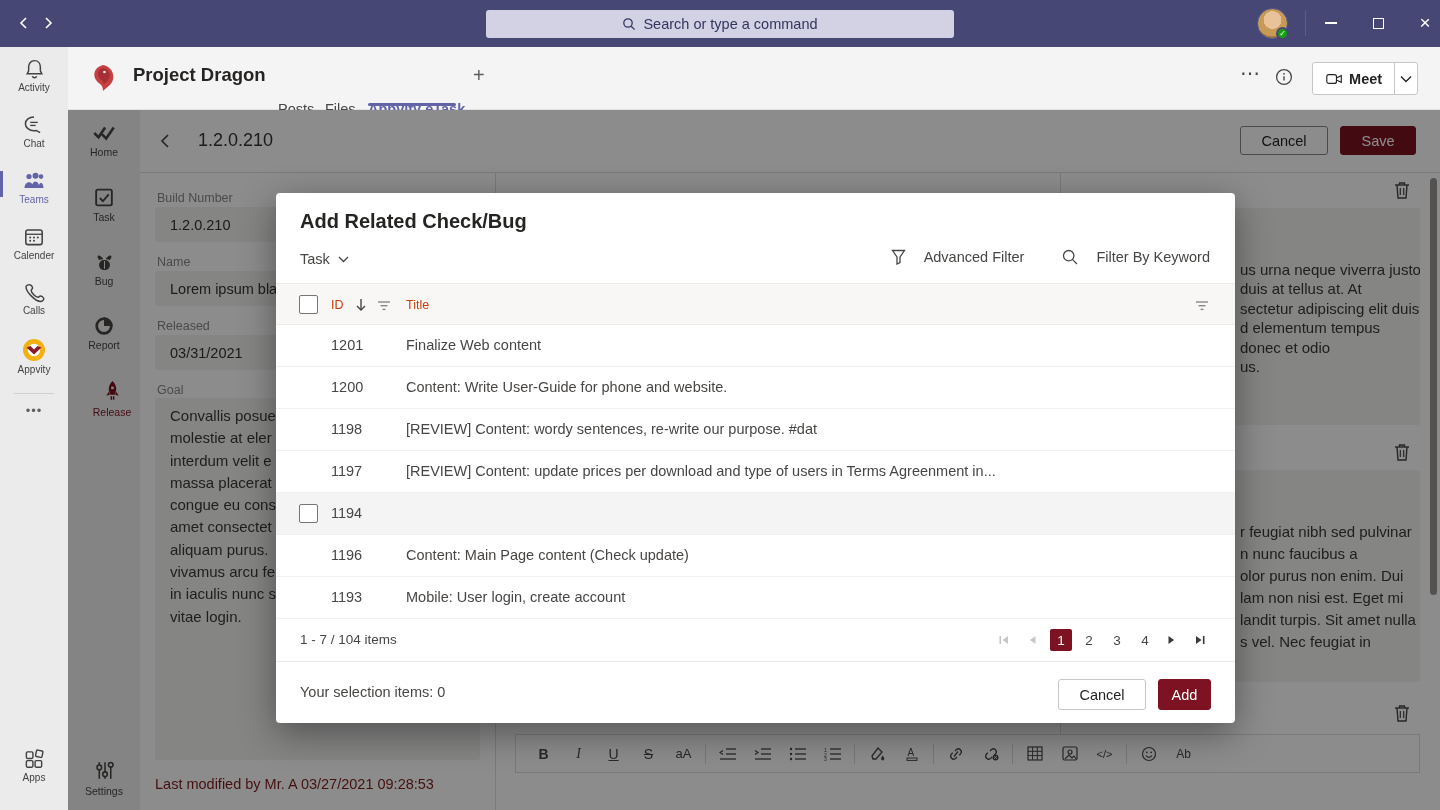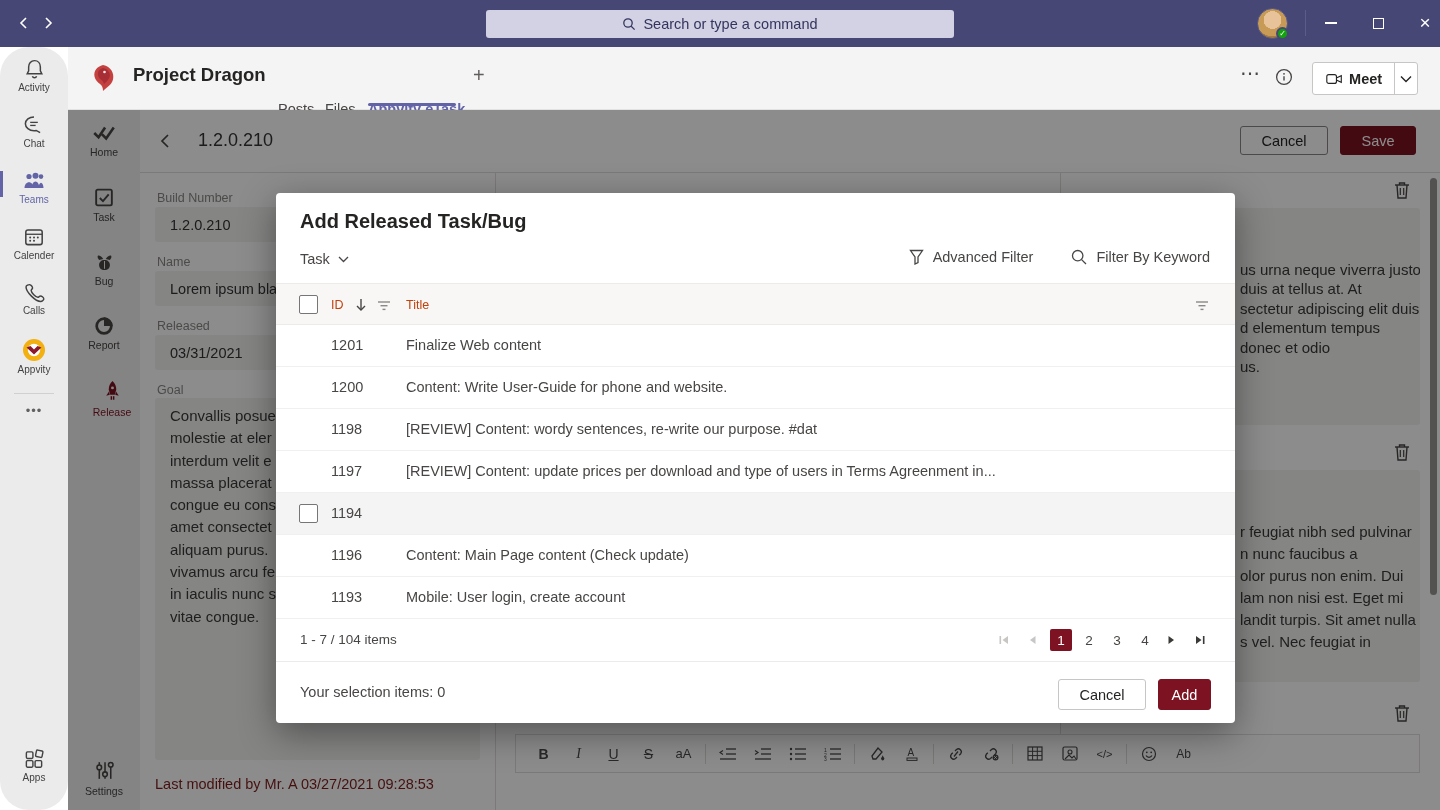--- a/index.html
+++ b/index.html
@@ -13,21 +13,21 @@
   .nav-arrow { position:absolute; top:11px; width:24px; height:24px; display:flex; align-items:center; justify-content:center; cursor:pointer; }
   .searchbox { position:absolute; left:486px; top:10px; width:468px; height:28px; background:#d2d2e4; border-radius:3px;
                display:flex; align-items:center; justify-content:center; gap:7px; color:#34345e; font-size:14.5px; cursor:text; }
   .avatar { position:absolute; left:1257px; top:8px; width:31px; height:31px; border-radius:50%;
             background:radial-gradient(circle at 50% 38%, #e8c39a 0 38%, #c79b55 39% 70%, #a9793d 71%); border:1px solid #5a5b8a; }
   .avatar .badge { position:absolute; right:-2px; bottom:-2px; width:13px; height:13px; border-radius:50%; background:#13a10e; border:2px solid #464775;
                    display:flex; align-items:center; justify-content:center; color:#fff; font-size:8px; line-height:1; }
   .winctl { position:absolute; top:9px; width:42px; height:28px; display:flex; align-items:center; justify-content:center; color:#fff; cursor:pointer; }
 
   
-  .teams-rail { position:absolute; left:0; top:47px; width:68px; height:763px; background:#ebebeb;border-radius:29px; }
+  .teams-rail { position:absolute; left:0; top:47px; width:68px; height:763px; background:#ebebeb; }
   .trail-item { position:absolute; left:0; width:68px; text-align:center; color:#424242; cursor:pointer; }
   .trail-item svg { display:block; margin:0 auto 1px; }
   .trail-item .tlabel { font-size:10px; display:block; }
   .trail-item.active { color:#6264a7; }
   .trail-item.active::before { content:""; position:absolute; left:0; top:2px; bottom:8px; width:3px; background:#6264a7; }
   .trail-divider { position:absolute; left:14px; width:40px; height:1px; background:#d2d0ce; }
 
   
   .app-header { position:absolute; left:68px; top:47px; width:1372px; height:63px; background:#f5f4f4; border-bottom:1px solid #e4e2e0; }
   .team-name { position:absolute; left:65px; top:17px; font-size:18.5px; font-weight:bold; color:#252423; }
@@ -70,21 +70,21 @@
   .tb-div { width:1px; height:20px; background:#dddbd9; margin:0 4px; }
   .scroll-thumb { position:absolute; left:1290px; top:68px; width:7px; height:417px; border-radius:4px; background:#979593; }
 
   
   .overlay { position:absolute; left:68px; top:110px; width:1372px; height:700px; background:rgba(0,0,0,0.45); z-index:40; }
   .modal { position:absolute; left:276px; top:193px; width:959px; height:530px; background:#fff; border-radius:4px;
            box-shadow:0 10px 36px rgba(0,0,0,0.4); z-index:50; }
   .modal-title { position:absolute; left:24px; top:17px; font-size:20px; font-weight:bold; color:#252423; }
   .type-filter { position:absolute; left:24px; top:58px; display:flex; align-items:center; gap:8px; font-size:14.5px; color:#484644; cursor:pointer; }
   .filters-right { position:absolute; right:25px; top:56px; display:flex; align-items:center; gap:38px; }
-  .filter-link { display:flex; align-items:center; gap:9px; font-size:14.5px; color:#484644; cursor:pointer; }
+  .filter-link { display:flex; align-items:center; gap:18px; font-size:14.5px; color:#484644; cursor:pointer; }
   .thead { position:absolute; left:0; top:90px; width:959px; height:42px; background:#f8f7f6; border-top:1px solid #edebe9; border-bottom:1px solid #edebe9; }
   .checkbox { width:19px; height:19px; background:#fff; border:1px solid #767676; border-radius:2px; cursor:pointer; }
   .col-hdr { position:absolute; top:14px; font-size:12.5px; color:#c2410c; }
   .trow { position:absolute; left:0; width:959px; height:42px; border-bottom:1px solid #f1f0ef; background:#fff; cursor:pointer; }
   .trow.hovered { background:#f5f4f4; }
   .cell-id { position:absolute; left:55px; top:12px; font-size:14.5px; color:#484644; }
   .cell-title { position:absolute; left:130px; top:12px; font-size:14.5px; color:#484644; white-space:nowrap; }
   .pager { position:absolute; left:0; top:426px; width:959px; height:42px; }
   .pager-summary { position:absolute; left:24px; top:13px; font-size:13.5px; color:#484644; }
   .pg-ic { position:absolute; top:11px; width:20px; height:20px; display:flex; align-items:center; justify-content:center; cursor:pointer; }
@@ -308,21 +308,21 @@
       <div class="goal-text">
         <div>Convallis posue</div>
         <div>molestie at eler</div>
         <div>interdum velit e</div>
         <div>massa placerat</div>
         <div>congue eu cons</div>
         <div>amet consectet</div>
         <div>aliquam purus.</div>
         <div>vivamus arcu fe</div>
         <div>in iaculis nunc s</div>
-        <div>vitae congue.</div>
+        <div>vitae login.</div>
       </div>
     </div>
     <div class="lastmod">Last modified by Mr. A 03/27/2021 09:28:53</div>
 
     <svg class="trash" style="left:1252px;top:70px" viewBox="0 0 20 20">
         <line x1="3" y1="5" x2="17" y2="5" stroke="currentColor" stroke-width="1.4"></line>
         <path d="M7.5 5 V3 h5 v2" fill="none" stroke="currentColor" stroke-width="1.4"></path>
         <path d="M5 5 l1 13 h8 l1-13" fill="none" stroke="currentColor" stroke-width="1.4"></path>
         <line x1="8.3" y1="8" x2="8.3" y2="15" stroke="currentColor" stroke-width="1.2"></line>
         <line x1="11.7" y1="8" x2="11.7" y2="15" stroke="currentColor" stroke-width="1.2"></line>
@@ -462,21 +462,21 @@
           </svg>
         </div>
       <div class="tb-it" style="font-size:12px">Ab</div>
     </div>
     <div class="scroll-thumb"></div>
   </div>
 
   <div class="overlay"></div>
 
   <div class="modal">
-    <div class="modal-title">Add Released Task/Bug</div>
+    <div class="modal-title">Add Related Check/Bug</div>
 
     <div class="type-filter">
       <span>Task</span>
       <svg width="11" height="7" viewBox="0 0 11 7">
           <polyline points="1,1 5.5,5.5 10,1" fill="none" stroke="#484644" stroke-width="1.3"></polyline>
         </svg>
     </div>
 
     <div class="filters-right">
       <div class="filter-link">

